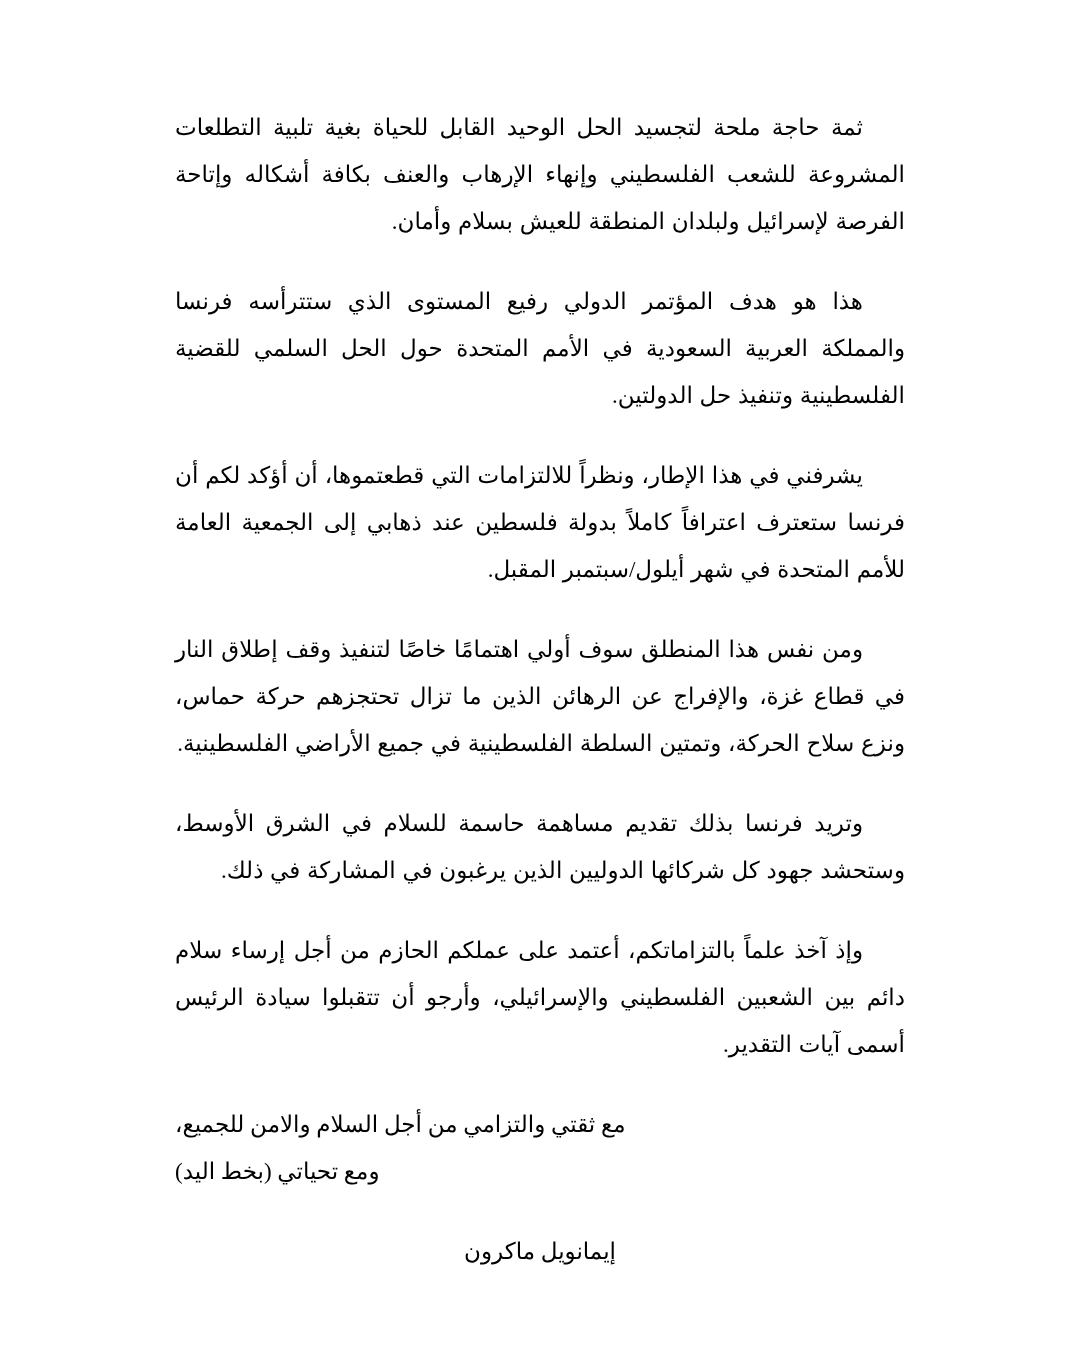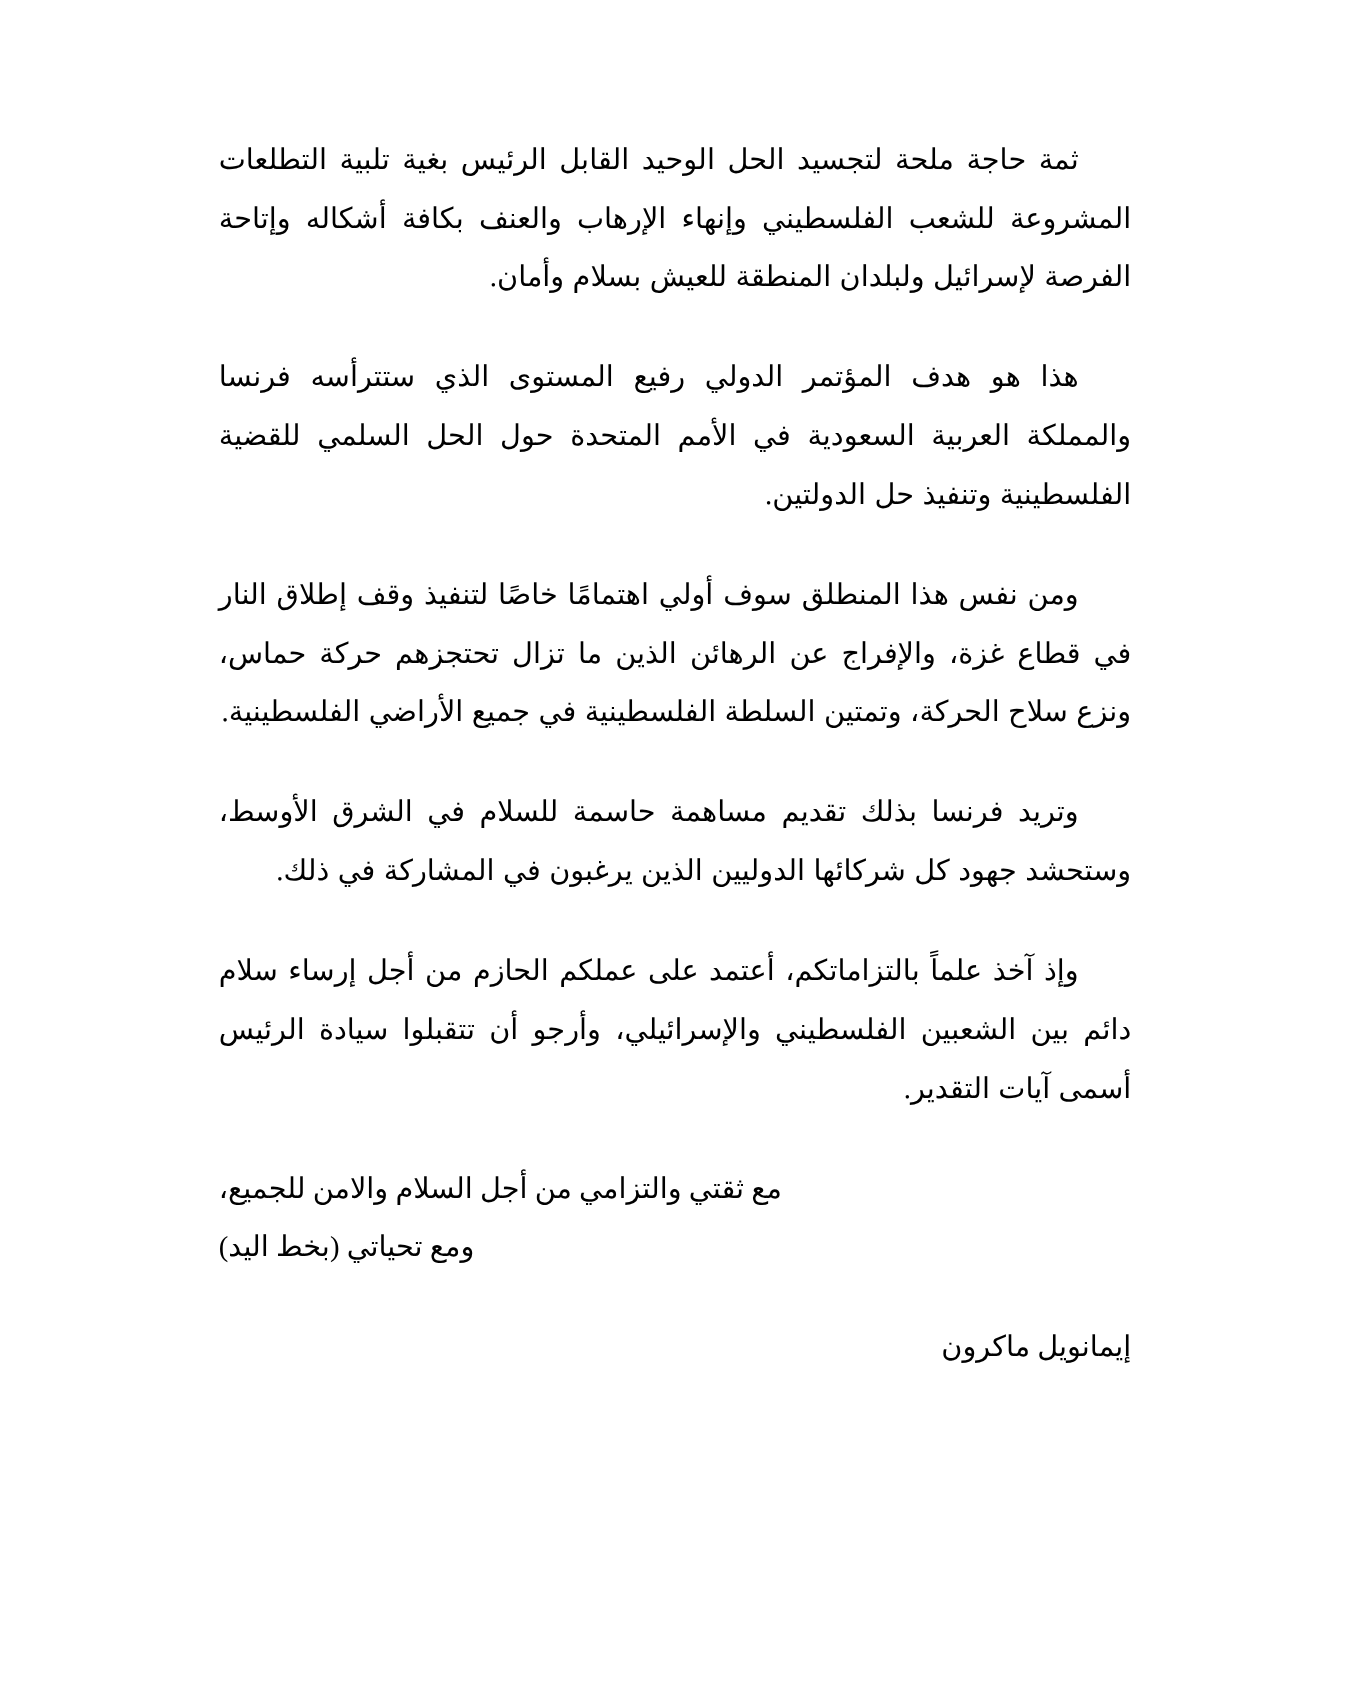--- a/index.html
+++ b/index.html
@@ -28,29 +28,30 @@
     text-align: justify;
     text-indent: 42px;
     word-spacing: 1px;
   }
   .closing {
     margin: 0 0 33px 0;
     text-align: left;
     text-indent: 247px;
   }
   .signature {
-    margin: 0;
-    text-align: right;
+    margin: 16px;
+    text-align: center;
     text-indent: 0;
   }
 </style>
 </head>
 <body>
 
 <div class="page">
-  <p class="para">ثمة حاجة ملحة لتجسيد الحل الوحيد القابل الرئيس بغية تلبية التطلعات المشروعة للشعب الفلسطيني وإنهاء الإرهاب والعنف بكافة أشكاله وإتاحة الفرصة لإسرائيل ولبلدان المنطقة للعيش بسلام وأمان.</p>
+  <p class="para">ثمة حاجة ملحة لتجسيد الحل الوحيد القابل للحياة بغية تلبية التطلعات المشروعة للشعب الفلسطيني وإنهاء الإرهاب والعنف بكافة أشكاله وإتاحة الفرصة لإسرائيل ولبلدان المنطقة للعيش بسلام وأمان.</p>
   <p class="para">هذا هو هدف المؤتمر الدولي رفيع المستوى الذي ستترأسه فرنسا والمملكة العربية السعودية في الأمم المتحدة حول الحل السلمي للقضية الفلسطينية وتنفيذ حل الدولتين.</p>
+  <p class="para">يشرفني في هذا الإطار، ونظراً للالتزامات التي قطعتموها، أن أؤكد لكم أن فرنسا ستعترف اعترافاً كاملاً بدولة فلسطين عند ذهابي إلى الجمعية العامة للأمم المتحدة في شهر أيلول/سبتمبر المقبل.</p>
   <p class="para">ومن نفس هذا المنطلق سوف أولي اهتمامًا خاصًا لتنفيذ وقف إطلاق النار في قطاع غزة، والإفراج عن الرهائن الذين ما تزال تحتجزهم حركة حماس، ونزع سلاح الحركة، وتمتين السلطة الفلسطينية في جميع الأراضي الفلسطينية.</p>
   <p class="para">وتريد فرنسا بذلك تقديم مساهمة حاسمة للسلام في الشرق الأوسط، وستحشد جهود كل شركائها الدوليين الذين يرغبون في المشاركة في ذلك.</p>
   <p class="para">وإذ آخذ علماً بالتزاماتكم، أعتمد على عملكم الحازم من أجل إرساء سلام دائم بين الشعبين الفلسطيني والإسرائيلي، وأرجو أن تتقبلوا سيادة الرئيس أسمى آيات التقدير.</p>
   <p class="closing">مع ثقتي والتزامي من أجل السلام والامن للجميع، ومع تحياتي (بخط اليد)</p>
   <p class="signature">إيمانويل ماكرون</p>
 </div>
 
 </body></html>

